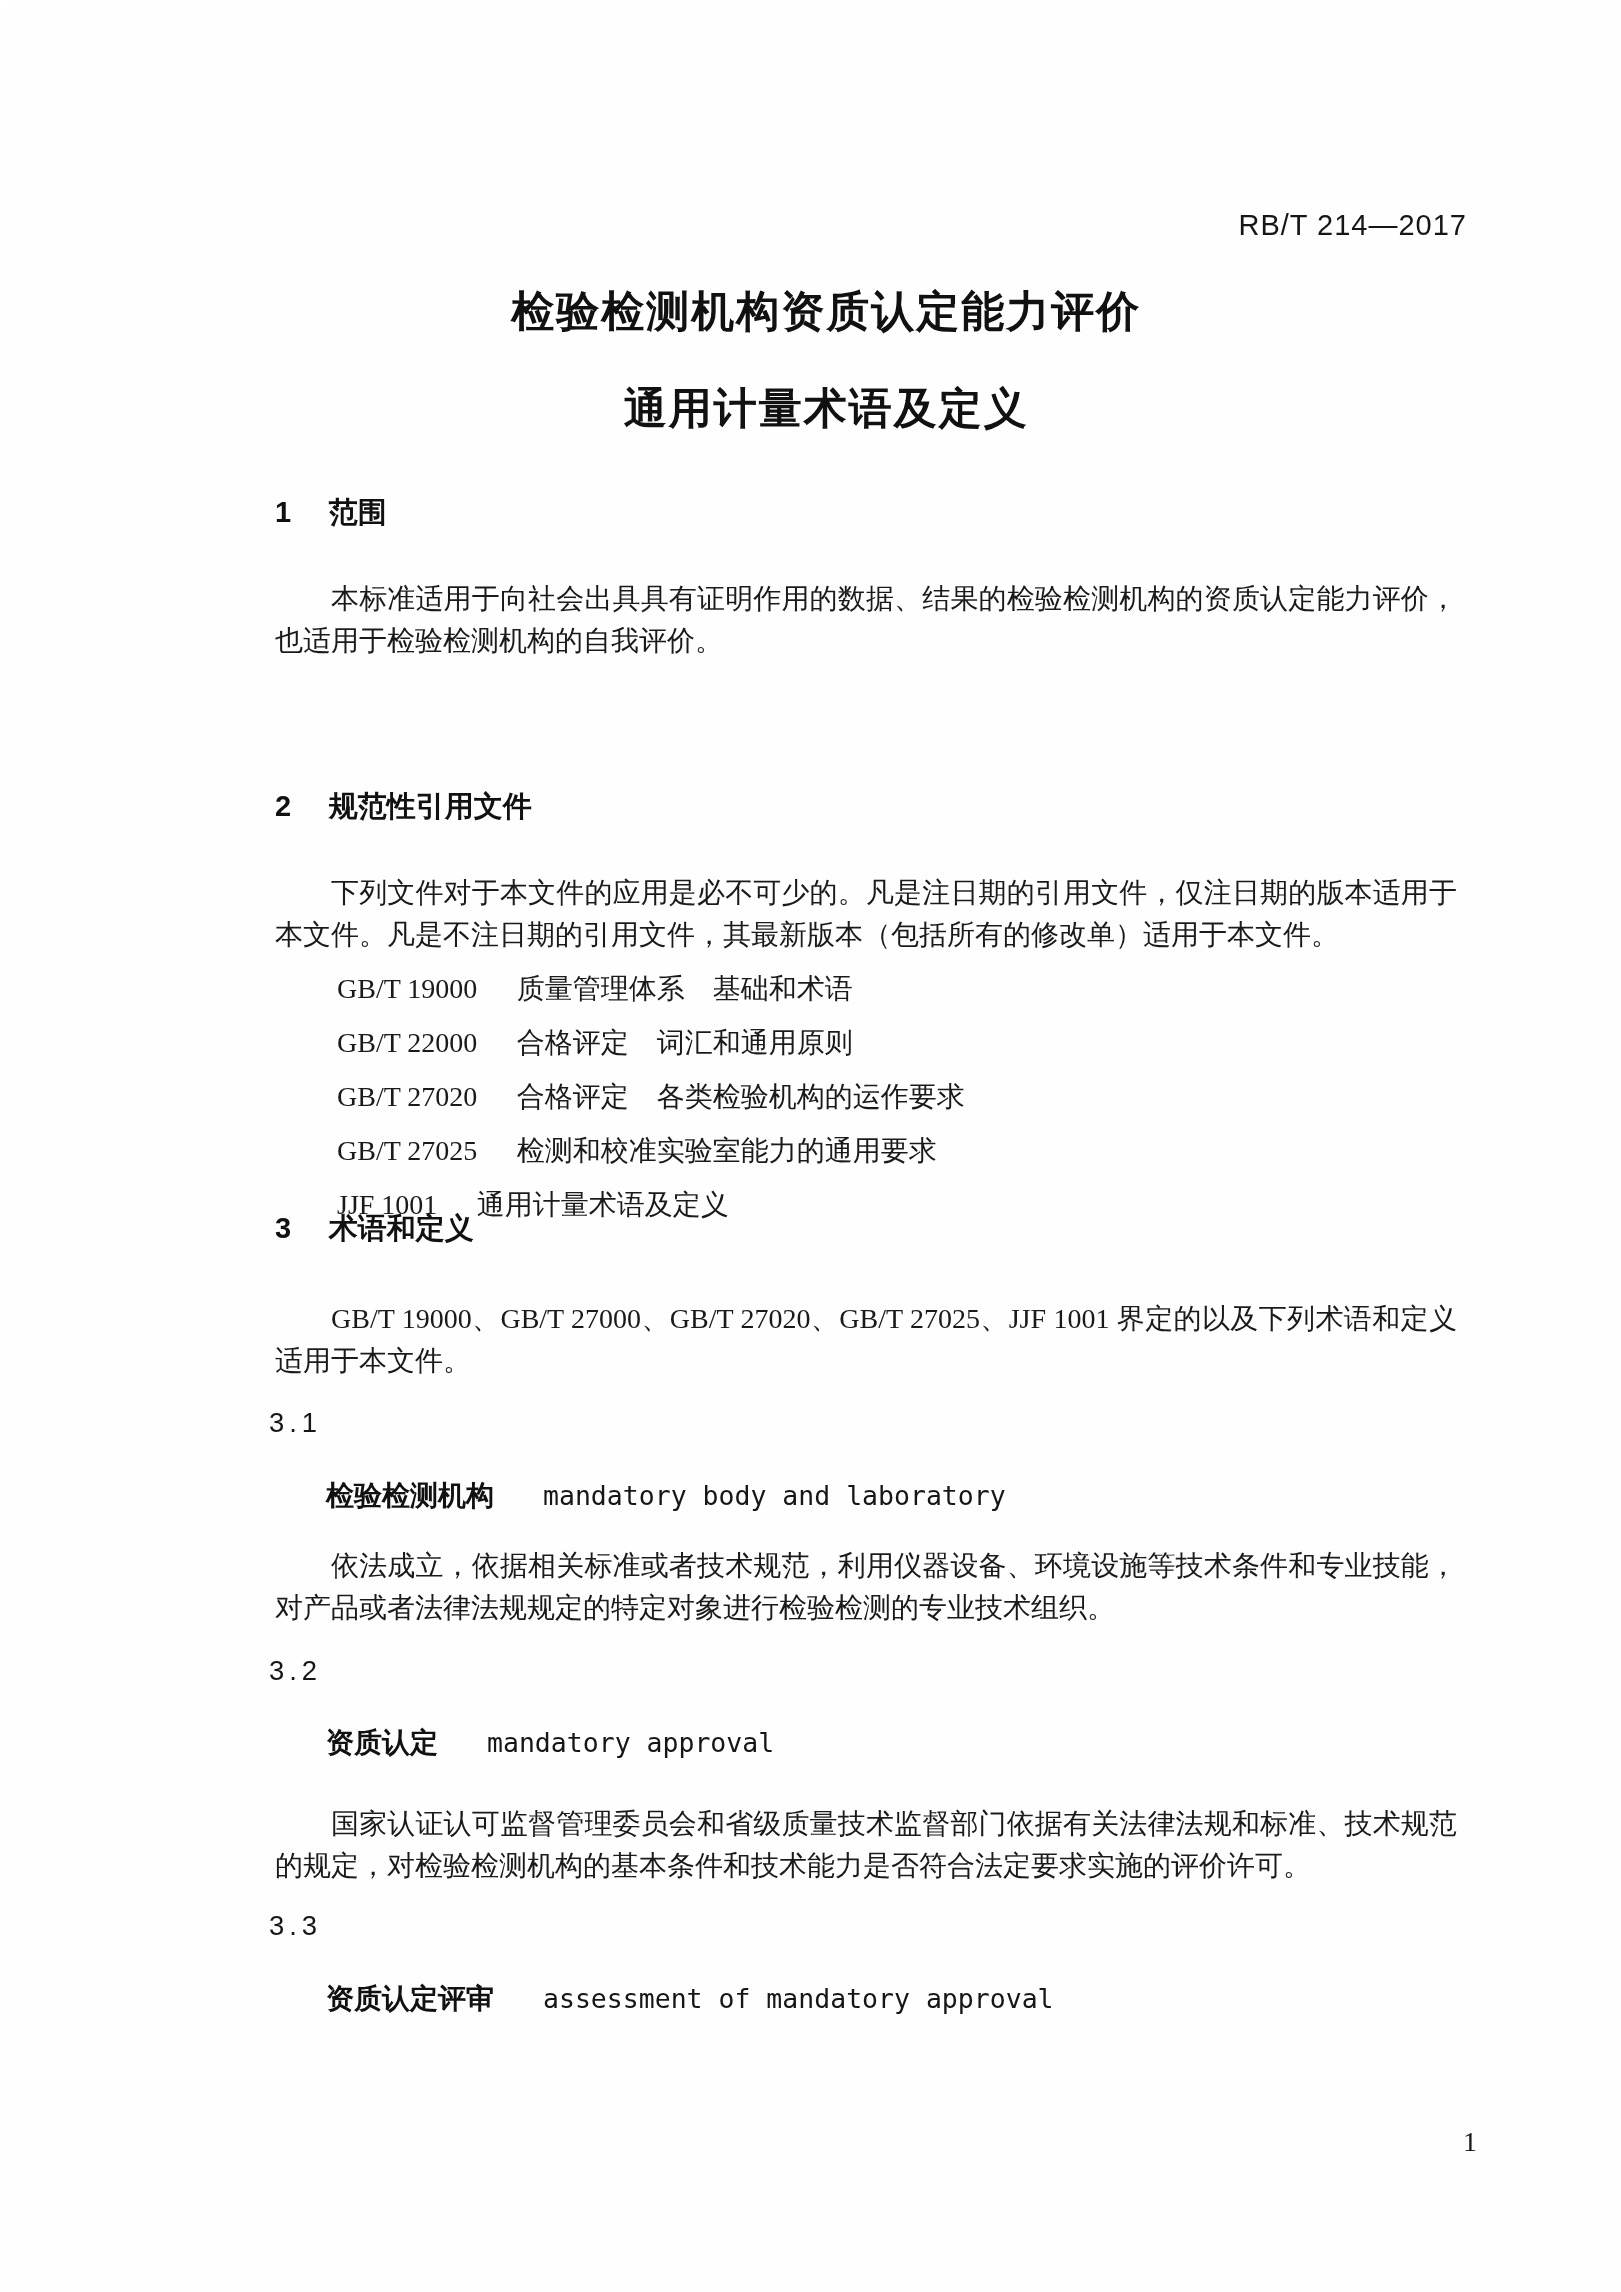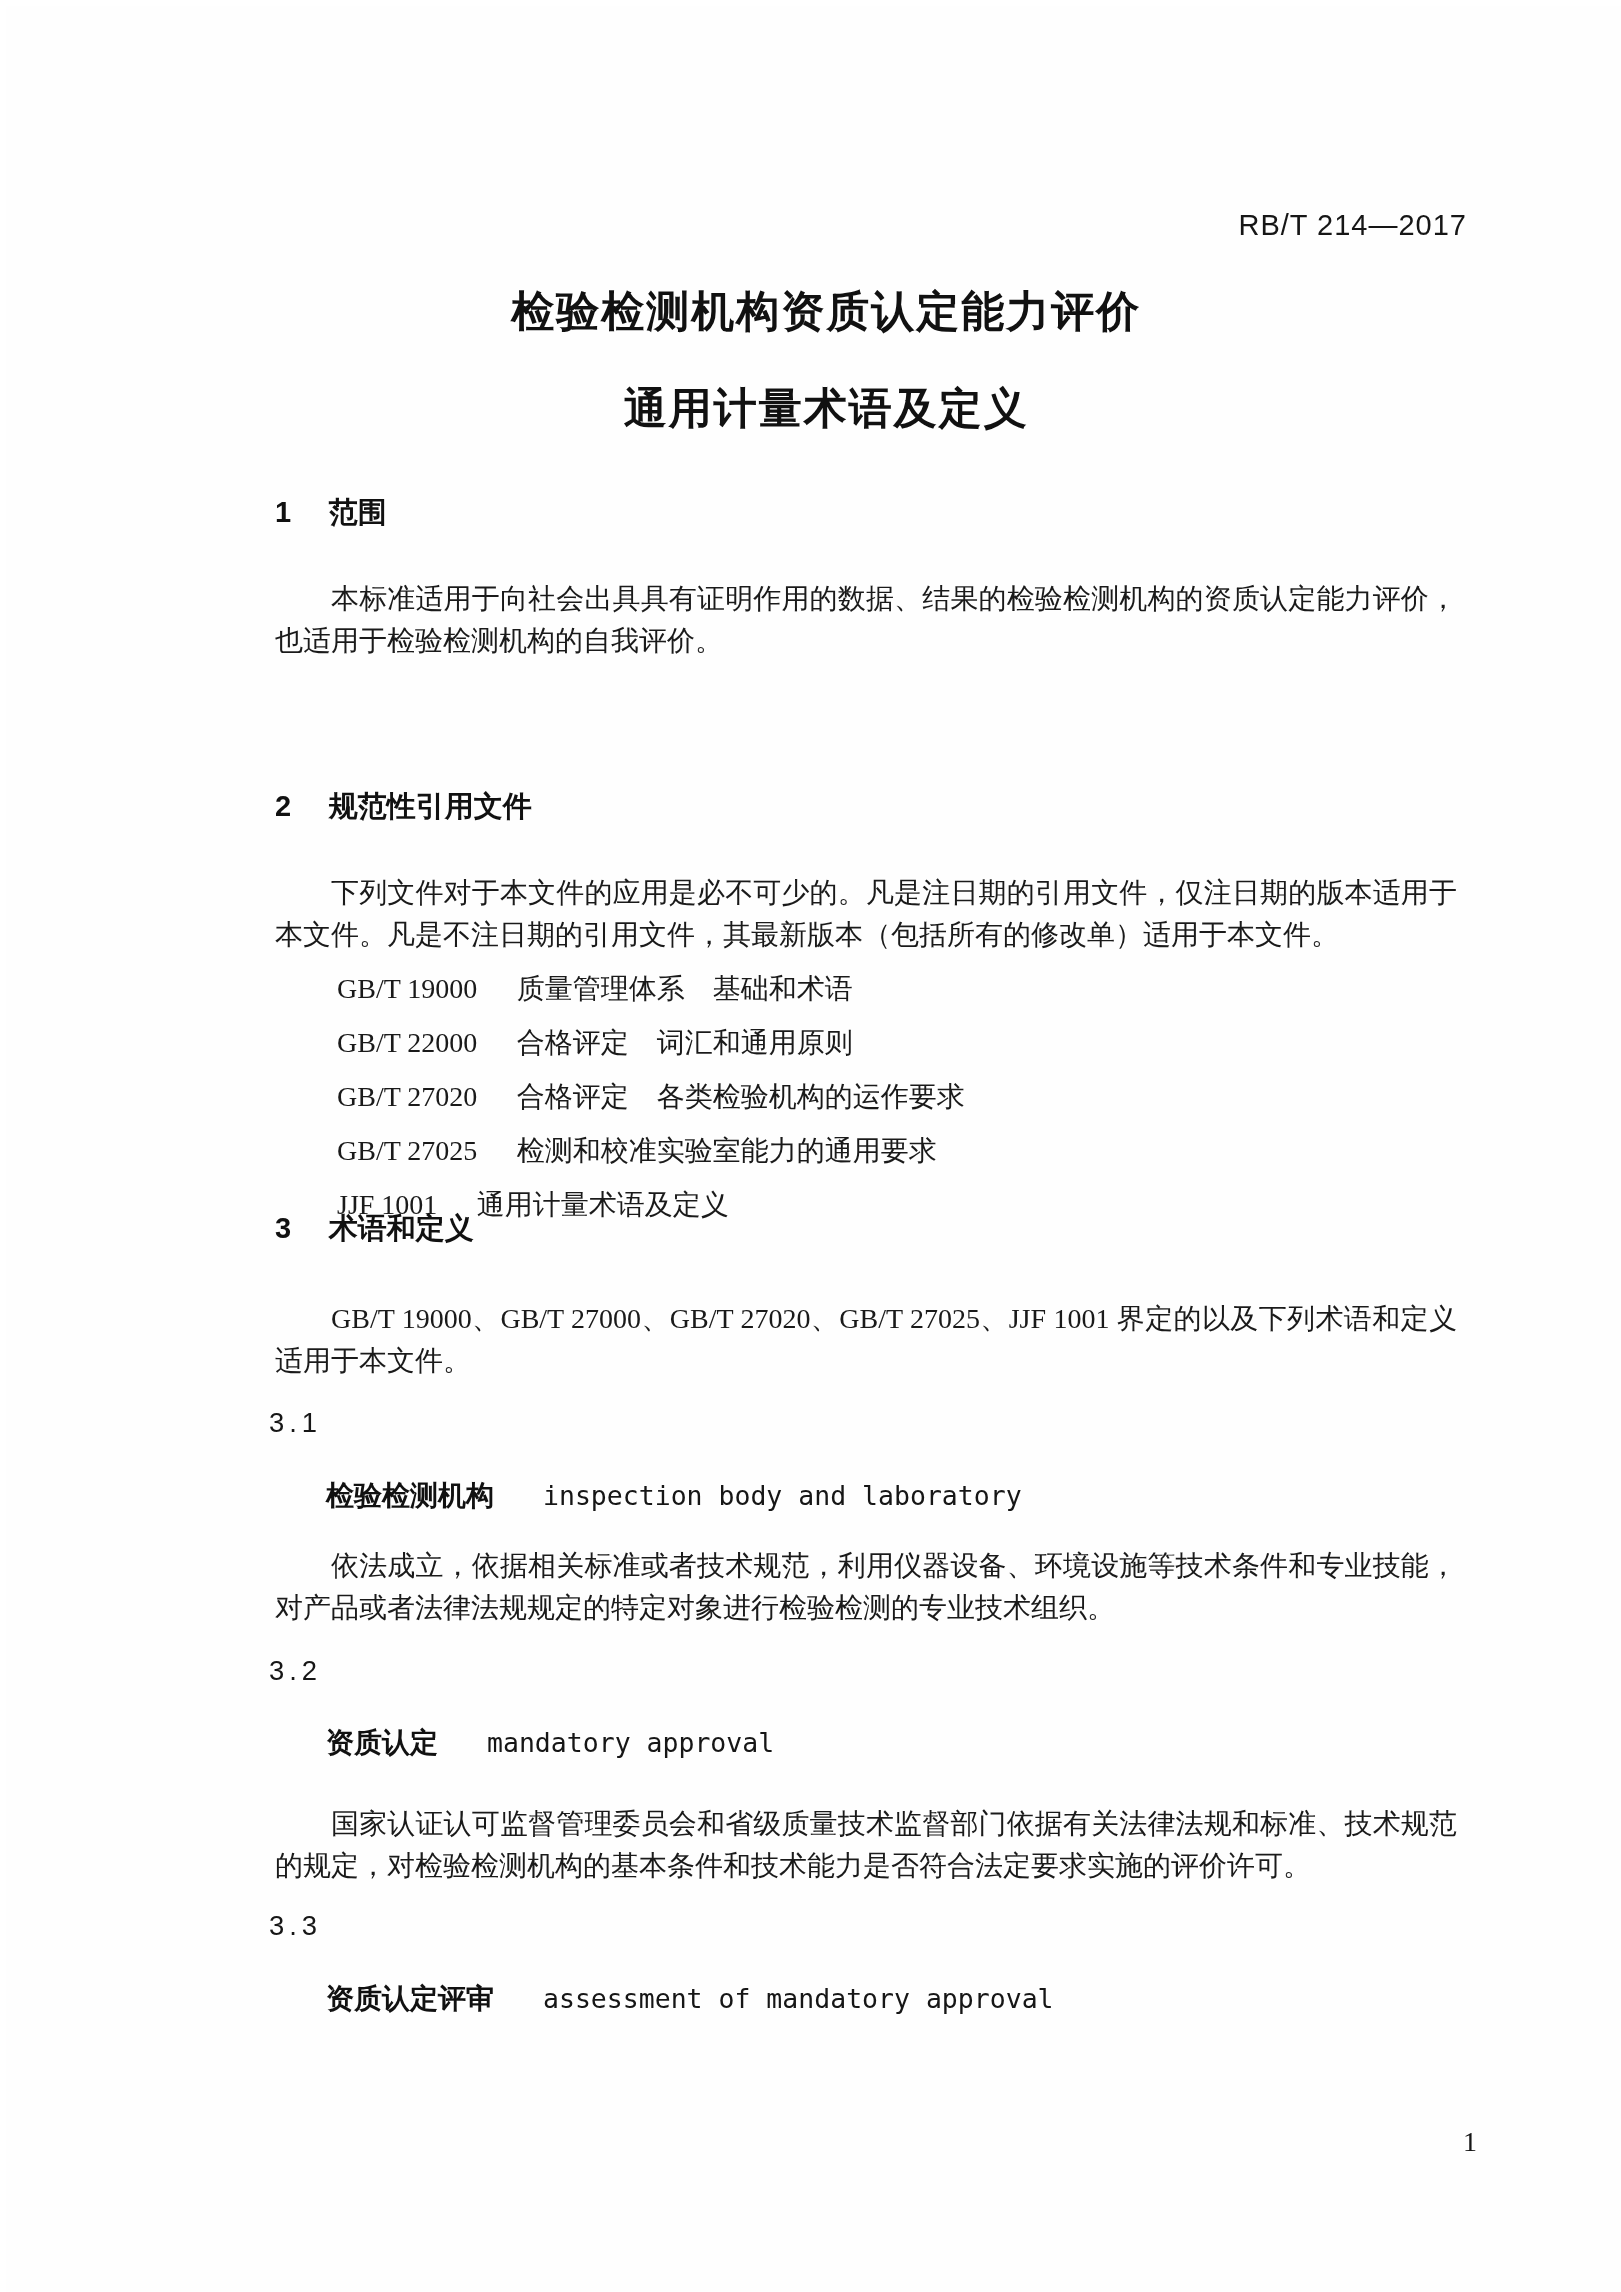--- a/index.html
+++ b/index.html
@@ -123,21 +123,21 @@
 
   <div class="abs clause-heading" style="top:1195px">
     <span class="h-num">3</span><span class="h-text">术语和定义</span>
   </div>
   <div class="abs body-block" style="top:1280px">
     <p>GB/T 19000、GB/T 27000、GB/T 27020、GB/T 27025、JJF 1001 界定的以及下列术语和定义适用于本文件。</p>
   </div>
 
   <div class="abs term-num" style="top:1390px">3.1</div>
   <div class="abs term-heading" style="top:1463px">
-    <span class="term-zh">检验检测机构</span><span class="term-en">inspection body and laboratory</span>
+    <span class="term-zh">检验检测机构</span><span class="term-en">mandatory body and laboratory</span>
   </div>
   <div class="abs body-block" style="top:1527px">
     <p>依法成立，依据相关标准或者技术规范，利用仪器设备、环境设施等技术条件和专业技能，对产品或者法律法规规定的特定对象进行检验检测的专业技术组织。</p>
   </div>
 
   <div class="abs term-num" style="top:1638px">3.2</div>
   <div class="abs term-heading" style="top:1710px">
     <span class="term-zh">资质认定</span><span class="term-en">mandatory approval</span>
   </div>
   <div class="abs body-block" style="top:1785px">

